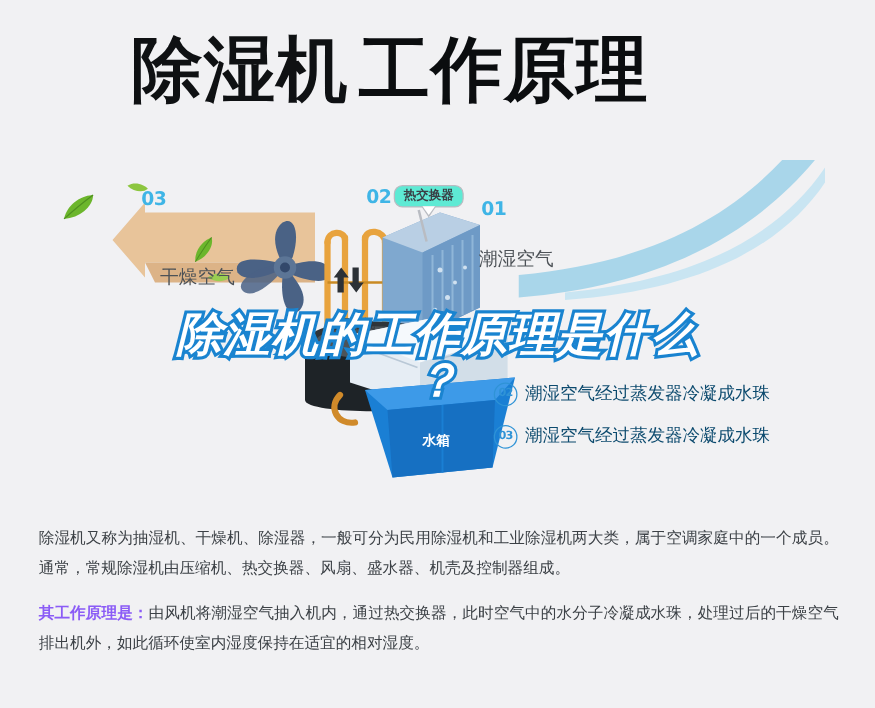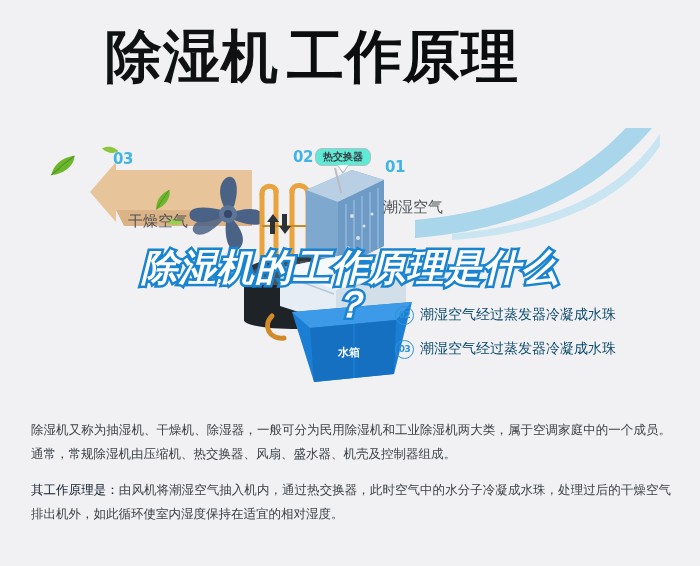--- a/index.html
+++ b/index.html
@@ -146,21 +146,21 @@
   }
   .step-text{font-size:14px;color:#0c4a6e;white-space:nowrap;}
 
   
   .copy{position:absolute;left:31px;top:418px;width:640px;}
   .para{
     font-size:12.5px;line-height:1.95;color:#3c4146;
     font-family:"DejaVu Sans","Liberation Sans",sans-serif;
     margin:0 0 11px 0;text-align:justify;
   }
-  .para b{font-weight:normal;color:#0f172a;}
+  .para b{font-weight:bold;color:#8b5cf6;}
 </style>
 </head>
 <body>
 
 <div class="page">
 
   <div class="title-wrap">
     <span class="title-a">除湿机</span><span class="title-b">工作原理</span>
   </div>
 

